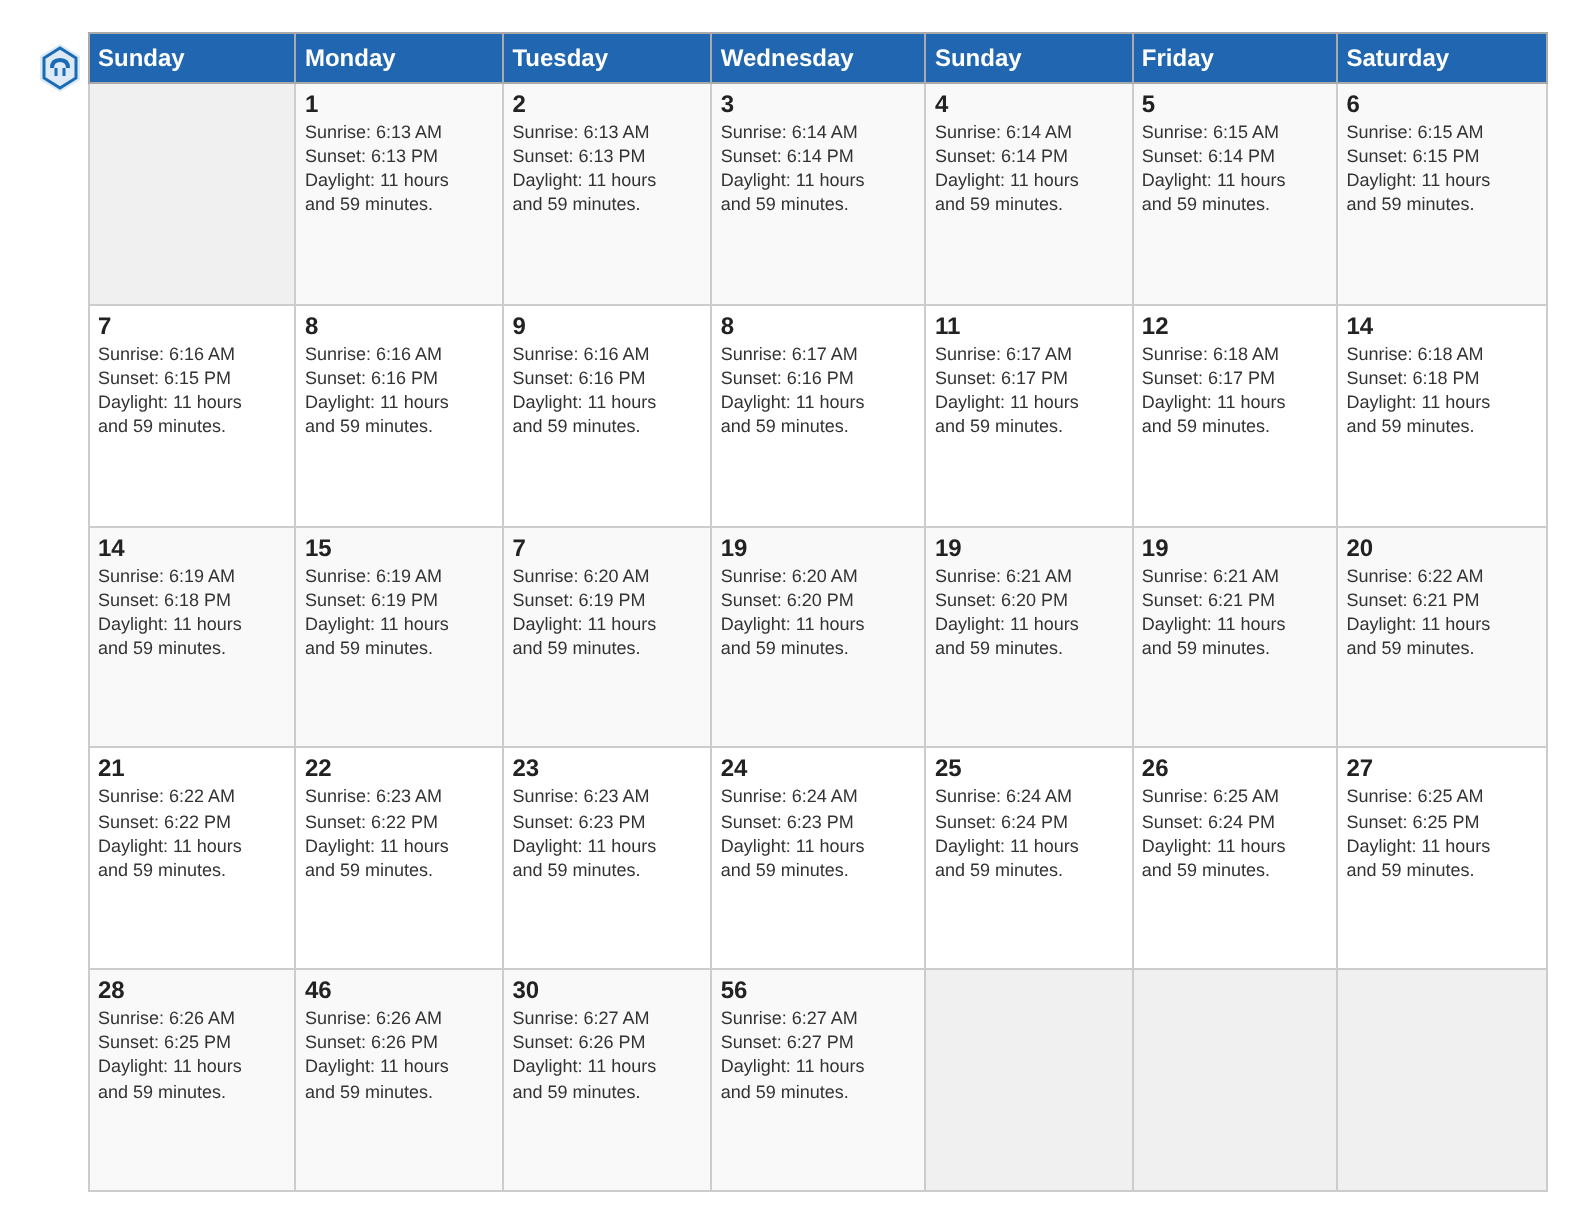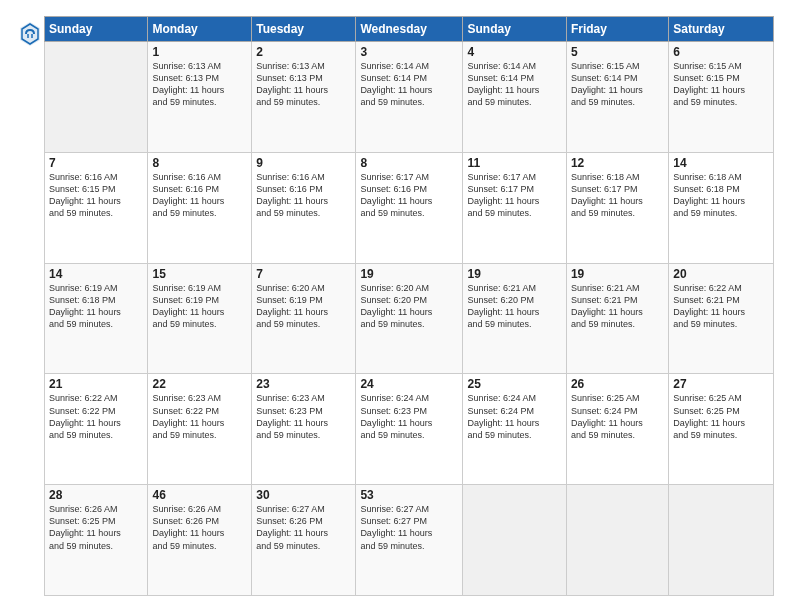--- a/index.html
+++ b/index.html
@@ -346,21 +346,21 @@
 and 59 minutes.</div>
           </td>
           <td>
             <span class="day-number">30</span>
             <div class="day-info" style="white-space: pre-line;">Sunrise: 6:27 AM
 Sunset: 6:26 PM
 Daylight: 11 hours
 and 59 minutes.</div>
           </td>
           <td>
-            <span class="day-number">53</span>
+            <span class="day-number">56</span>
             <div class="day-info" style="white-space: pre-line;">Sunrise: 6:27 AM
 Sunset: 6:27 PM
 Daylight: 11 hours
 and 59 minutes.</div>
           </td>
           <td class="empty-cell"></td>
           <td class="empty-cell"></td>
           <td class="empty-cell"></td>
         </tr>
       </tbody>

